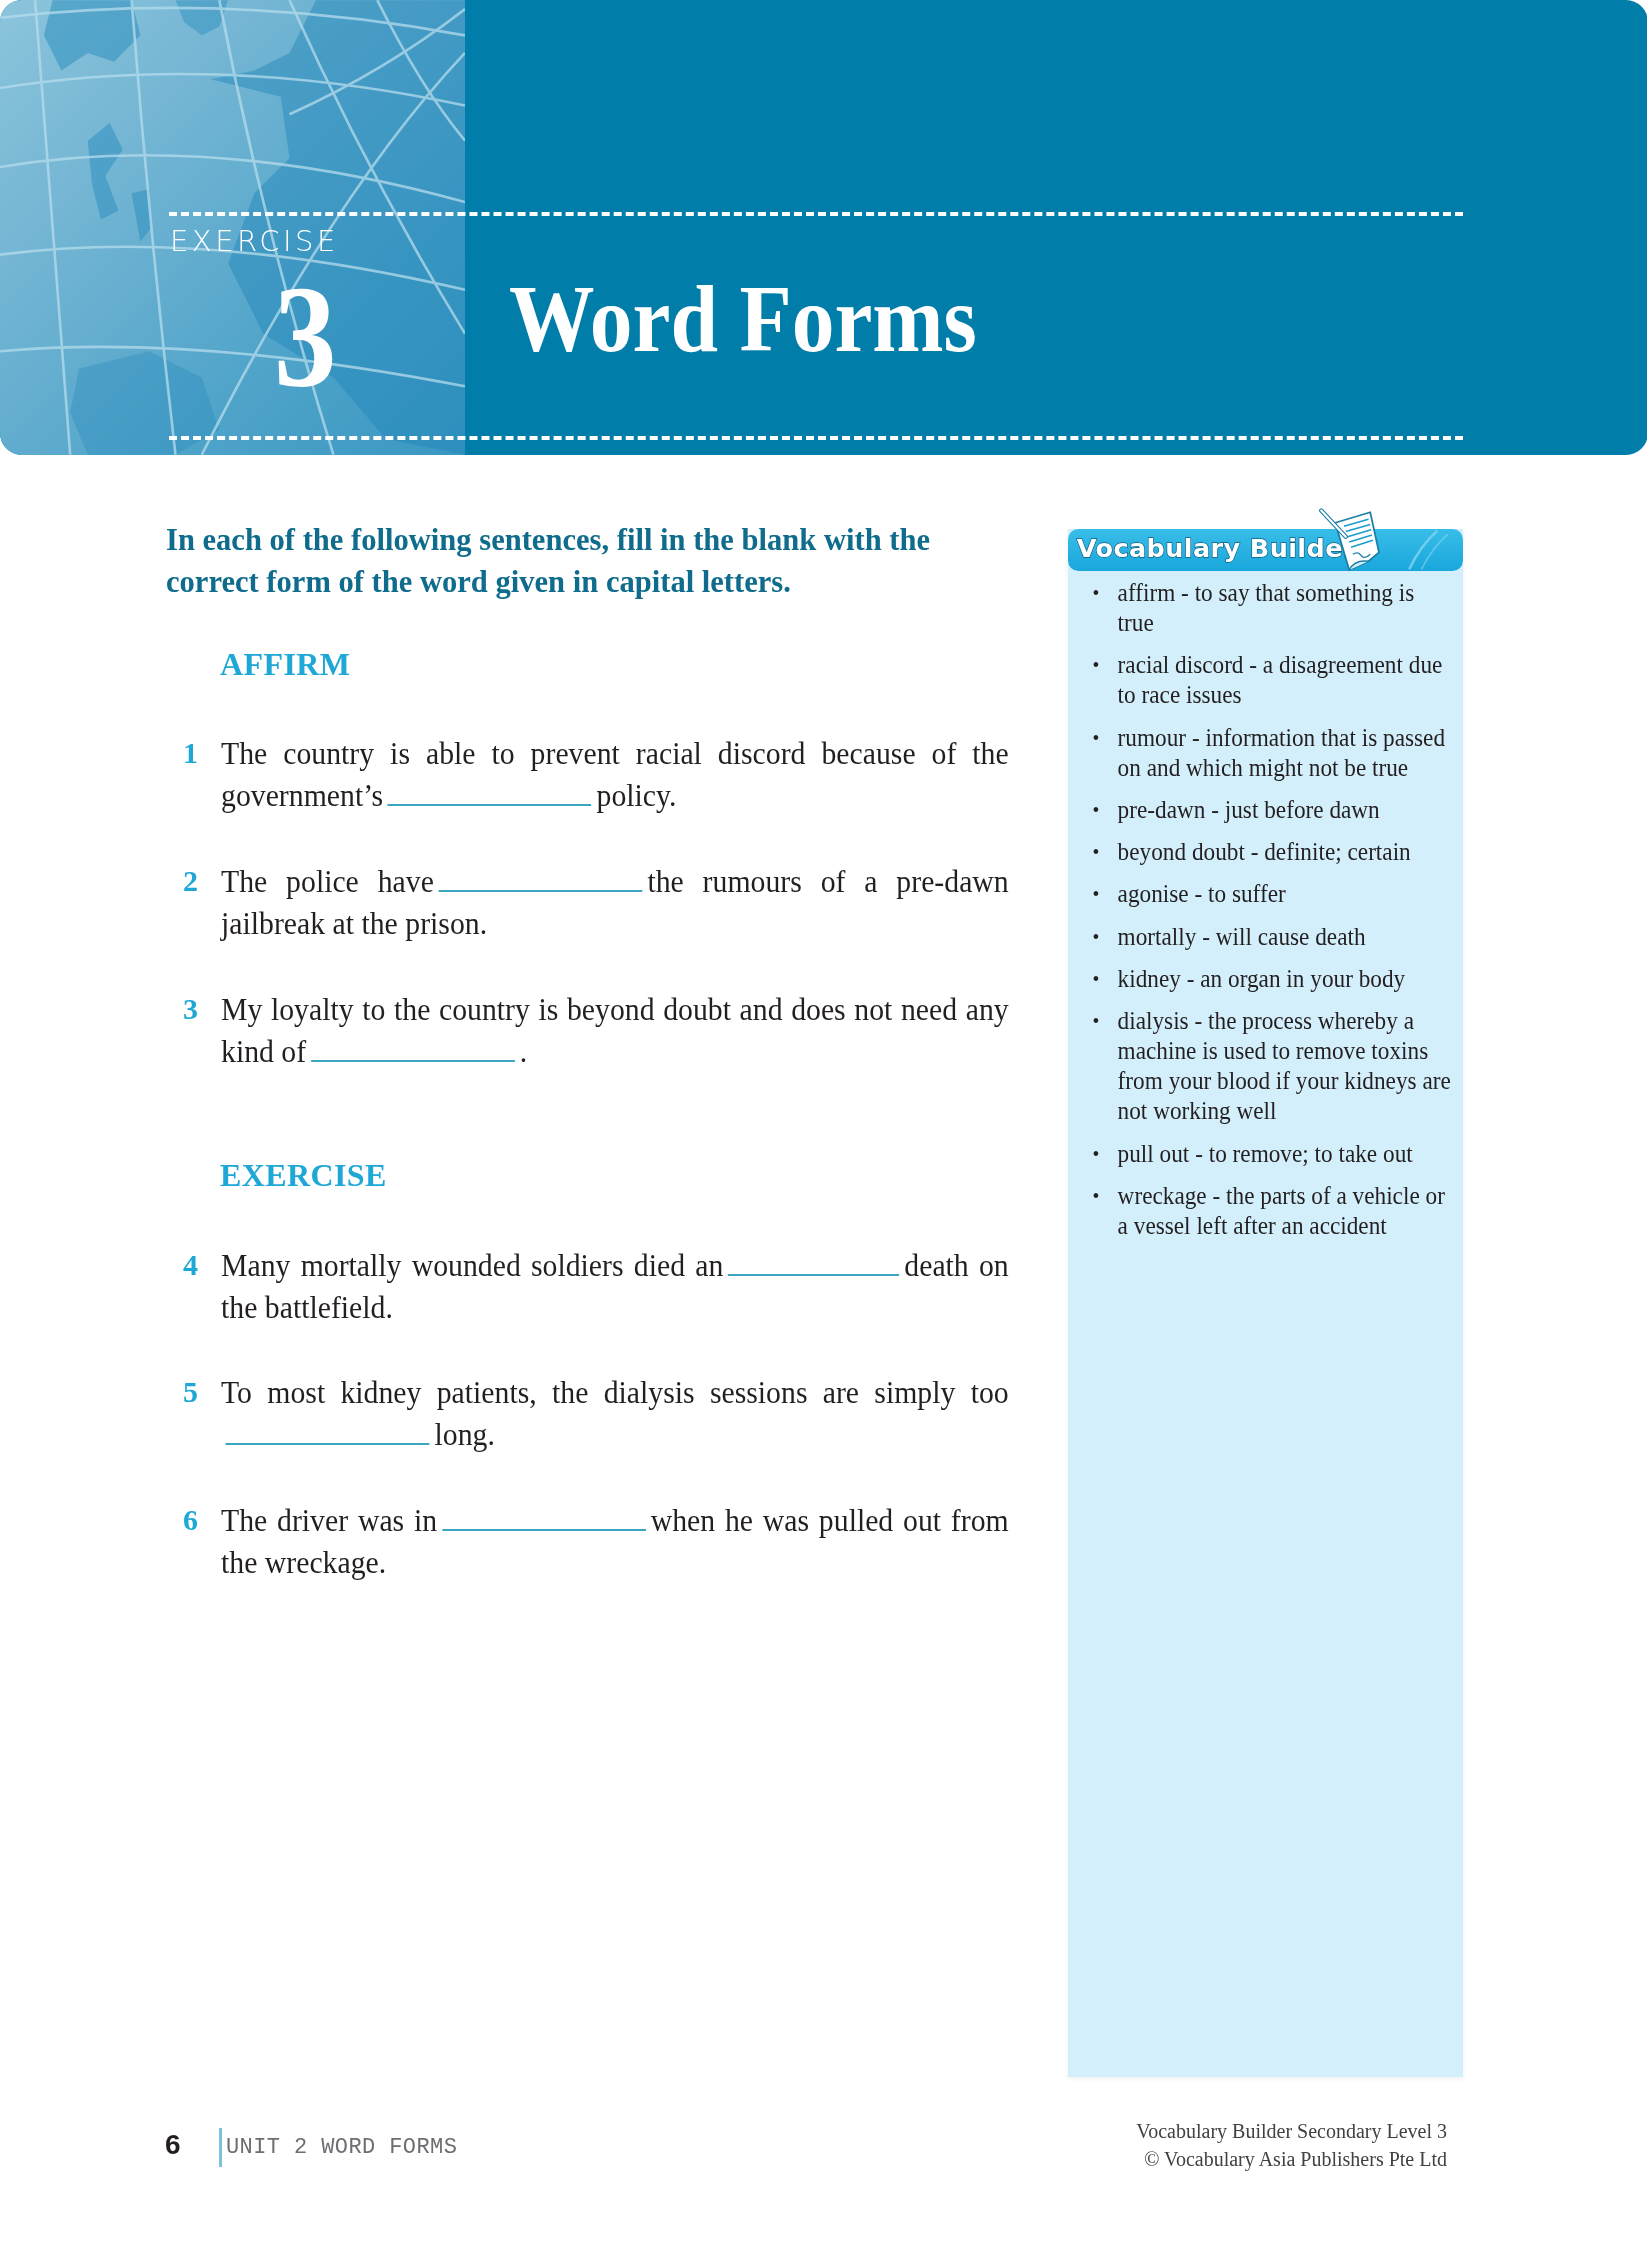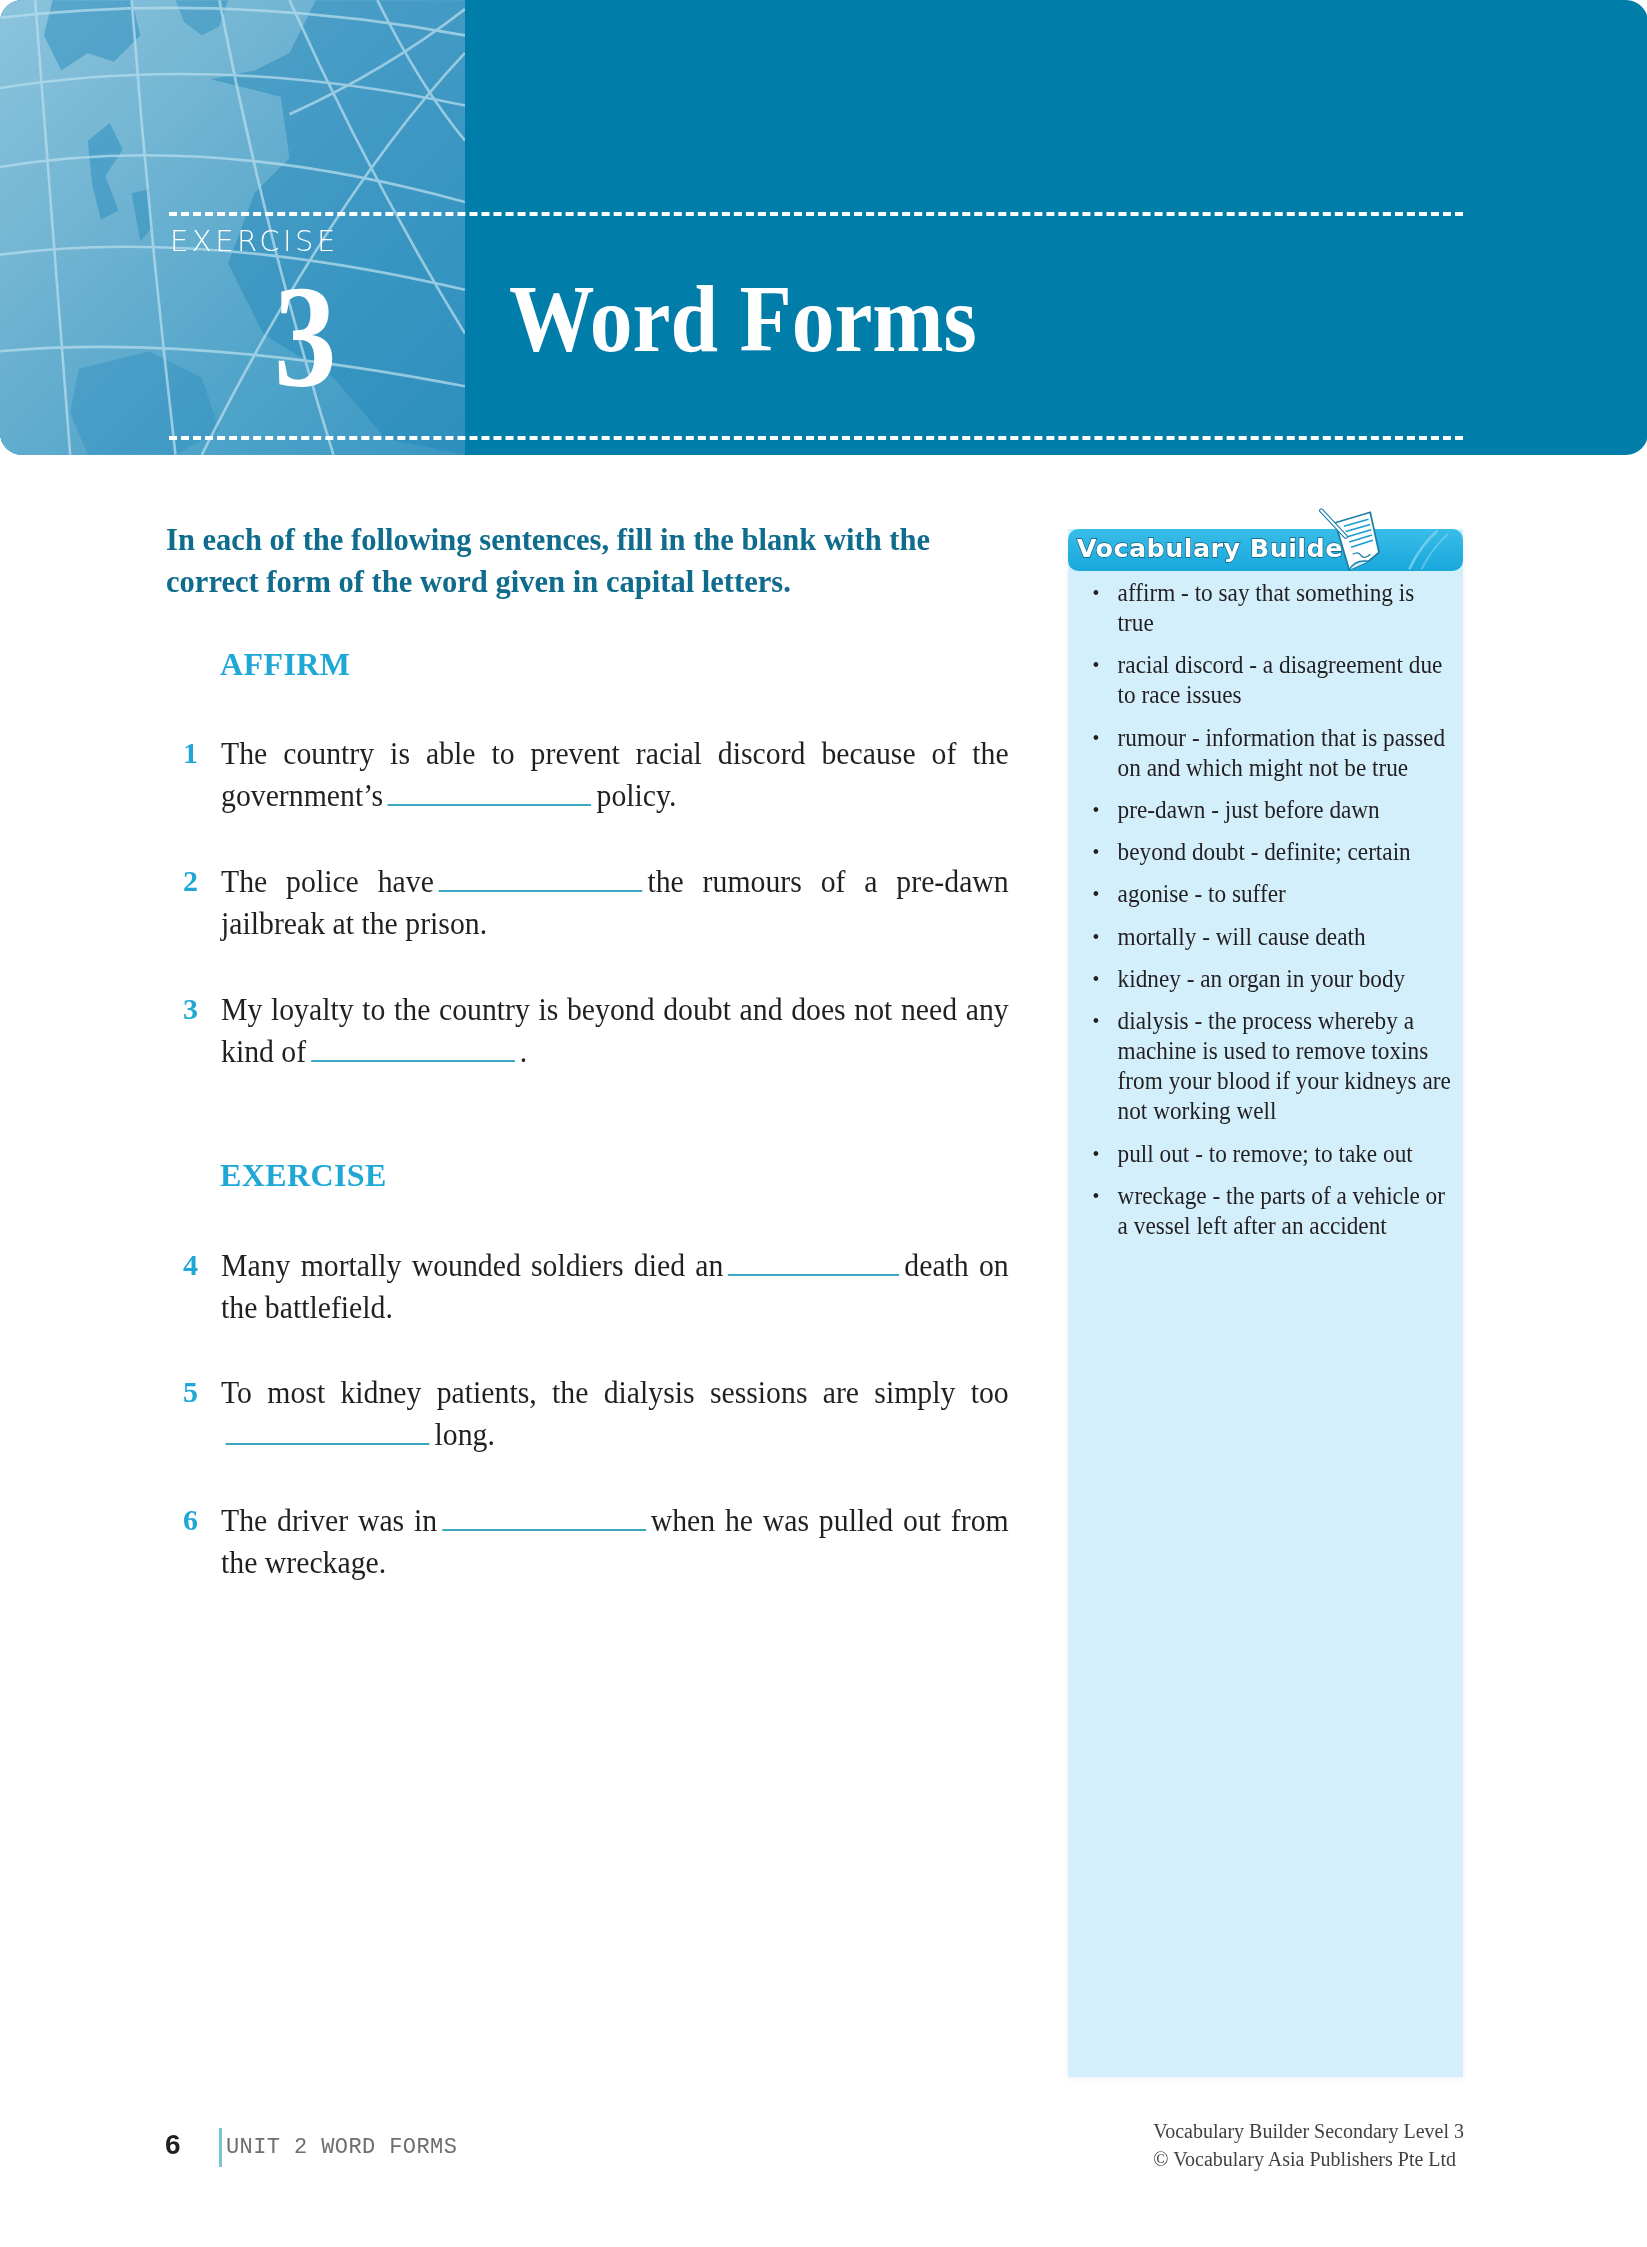--- a/index.html
+++ b/index.html
@@ -122,21 +122,21 @@
     .footer-divider {
       position: absolute; left: 219px; top: 2128px; width: 2.6px; height: 39px;
       background: #7dc3d8;
     }
     .unit-label {
       position: absolute; left: 226px; top: 2135px;
       font-family: "Liberation Mono", monospace;
       font-size: 22px; color: #6d6e71; letter-spacing: 0.4px;
     }
     .credits {
-      position: absolute; right: 184px; top: 2117px; text-align: left;
+      position: absolute; right: 201px; top: 2117px; text-align: right;
       font-family: "Liberation Serif", serif; font-size: 20px; line-height: 28px;
       color: #414042;
     }
   </style>
 </head>
 <body>
 
 <div class="header">
   <div class="globe-panel">
     <svg width="465" height="455" viewBox="0 0 530 518">

